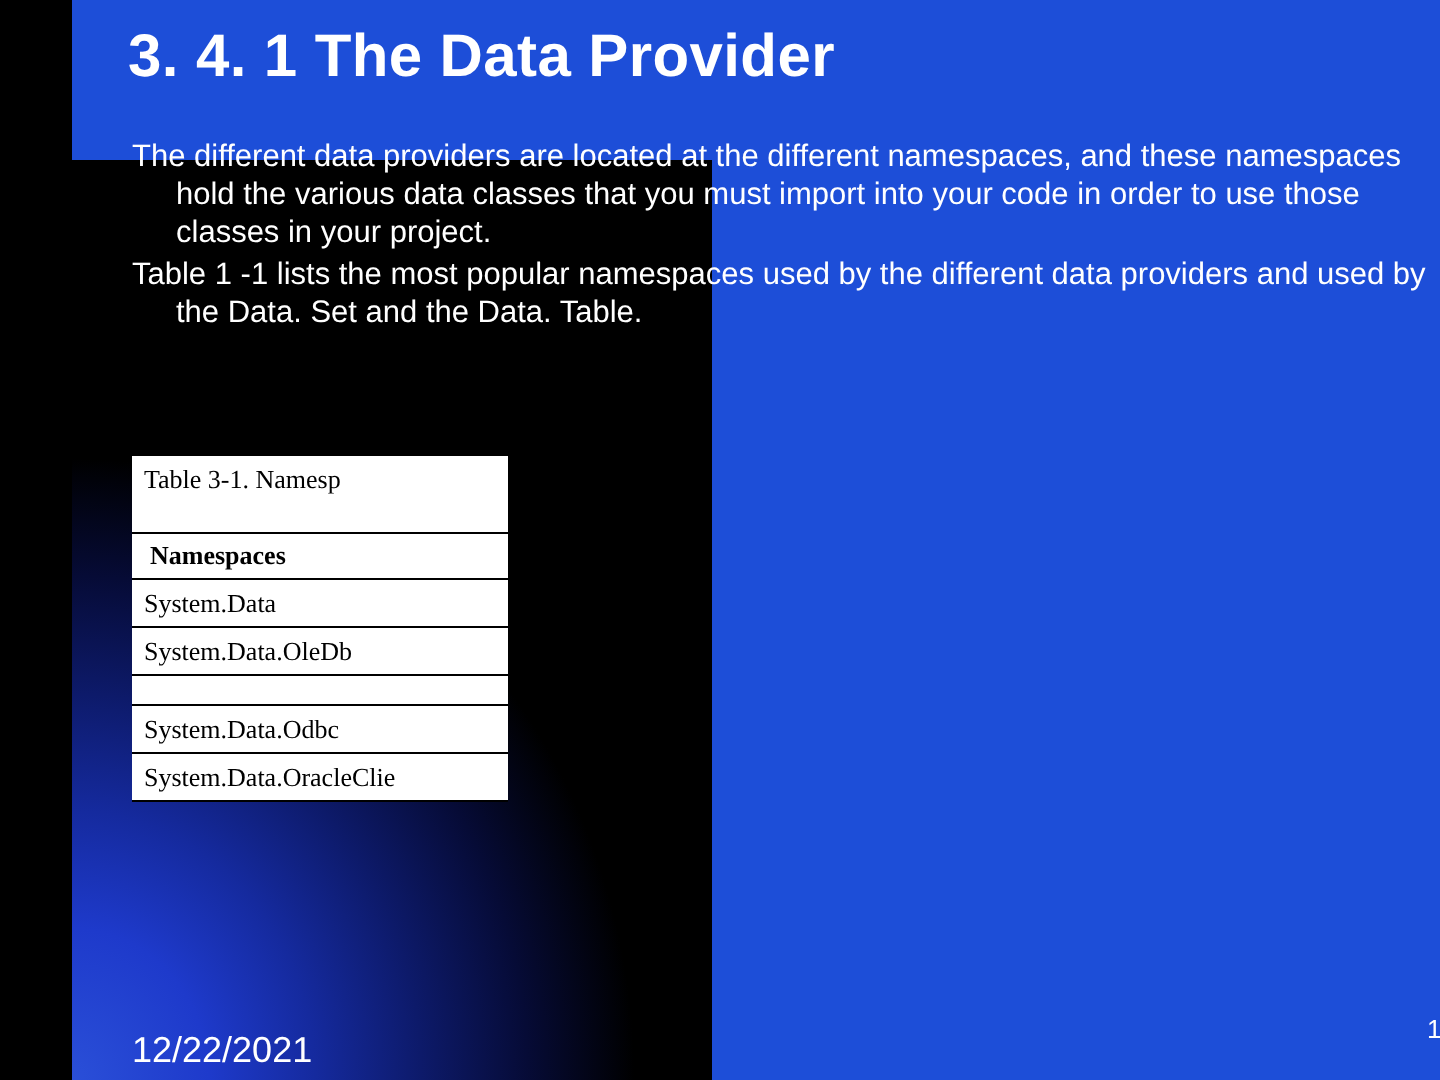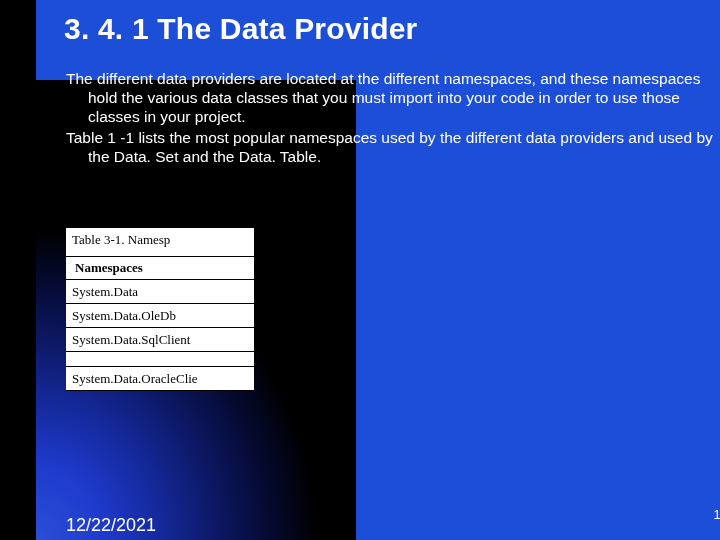--- a/index.html
+++ b/index.html
@@ -64,21 +64,21 @@
     position: absolute;
     left: 30px;
     top: 228px;
     width: 188px;
     background: #fff;
     color: #000;
     font-family: "Times New Roman", Times, serif;
   }
   .table-img .caption {
     font-size: 13px;
-    padding: 4px 6px 8px 6px;
+    padding: 4px 6px 18px 6px;
     color: #000;
     border-bottom: 0.5px solid #000;
   }
   .table-img .header {
     font-size: 13px;
     font-weight: 700;
     padding: 3px 9px;
     border-bottom: 0.5px solid #000;
   }
   .table-img .row {
@@ -119,20 +119,20 @@
   <div class="body-text">
     <p class="indent">The different data providers are located at the different namespaces, and these namespaces hold the various data classes that you must import into your code in order to use those classes in your project.</p>
     <p class="indent">Table 1 -1 lists the most popular namespaces used by the different data providers and used by the Data. Set and the Data. Table.</p>
   </div>
 
   <div class="table-img">
     <div class="caption">Table 3-1. Namesp</div>
     <div class="header">Namespaces</div>
     <div class="row">System.Data</div>
     <div class="row">System.Data.OleDb</div>
-    <div class="row">System.Data.SqlClient</div>
     <div class="row spacer"></div>
+    <div class="row">System.Data.Odbc</div>
     <div class="row">System.Data.OracleClie</div>
   </div>
 
   <div class="footer-date">12/22/2021</div>
   <div class="footer-page">12</div>
 </div>
 
 </body></html>

